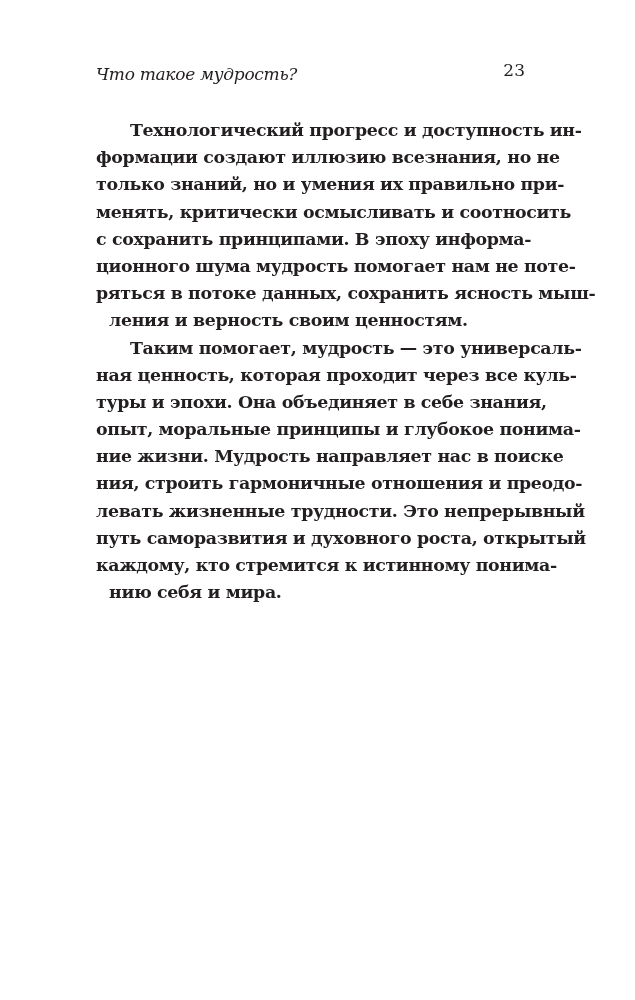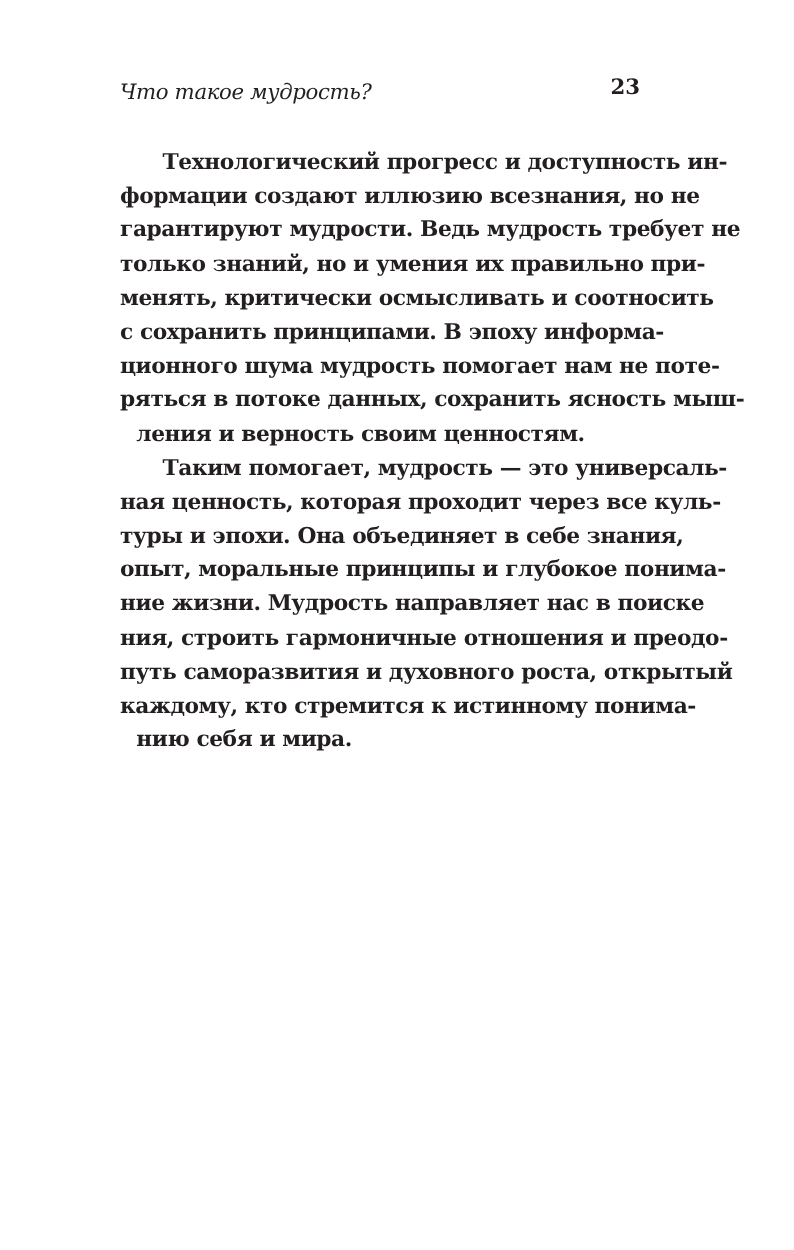--- a/index.html
+++ b/index.html
@@ -33,24 +33,23 @@
     .running-title {
       position: absolute;
       left: 0;
       top: 4px;
       font-style: italic;
       font-family: "DejaVu Serif", "Liberation Serif", serif;
       letter-spacing: -0.3px;
     }
     .folio {
       position: absolute;
-      right: 18px;
+      right: 5px;
       top: 0;
       font-family: "DejaVu Serif", "Liberation Serif", serif;
-      font-weight: bold;
     }
     .body-text {
       position: absolute;
       top: 117px;
       left: 0;
       width: 434px;
     }
     .line {
       display: block;
       height: 27.2px;
@@ -76,33 +75,33 @@
 <div class="page">
   <div class="running-head">
     <span class="running-title">Что такое мудрость?</span>
     <span class="folio">23</span>
   </div>
 
   <div class="body-text">
     <div>
       <span class="line indent">Технологический прогресс и доступность ин-</span>
       <span class="line">формации создают иллюзию всезнания, но не</span>
-      <span class="line">гарантируют мудрости. Ведь мудрость требует не</span>
       <span class="line">только знаний, но и умения их правильно при-</span>
       <span class="line">менять, критически осмысливать и соотносить</span>
       <span class="line">с сохранить принципами. В эпоху информа-</span>
       <span class="line">ционного шума мудрость помогает нам не поте-</span>
       <span class="line">ряться в потоке данных, сохранить ясность мыш-</span>
       <span class="line last">ления и верность своим ценностям.</span>
     </div>
     <div>
       <span class="line indent">Таким помогает, мудрость — это универсаль-</span>
       <span class="line">ная ценность, которая проходит через все куль-</span>
       <span class="line">туры и эпохи. Она объединяет в себе знания,</span>
       <span class="line">опыт, моральные принципы и глубокое понима-</span>
       <span class="line">ние жизни. Мудрость направляет нас в поиске</span>
       <span class="line">ния, строить гармоничные отношения и преодо-</span>
+      <span class="line">левать жизненные трудности. Это непрерывный</span>
       <span class="line">путь саморазвития и духовного роста, открытый</span>
       <span class="line">каждому, кто стремится к истинному понима-</span>
       <span class="line last">нию себя и мира.</span>
     </div>
   </div>
 </div>
 
 </body></html>

